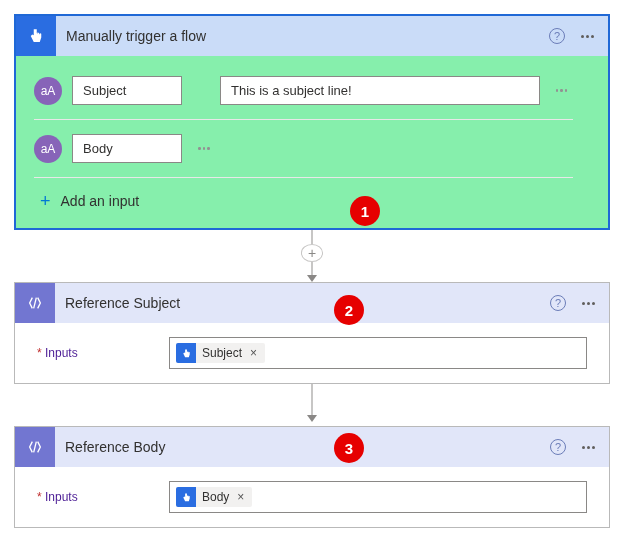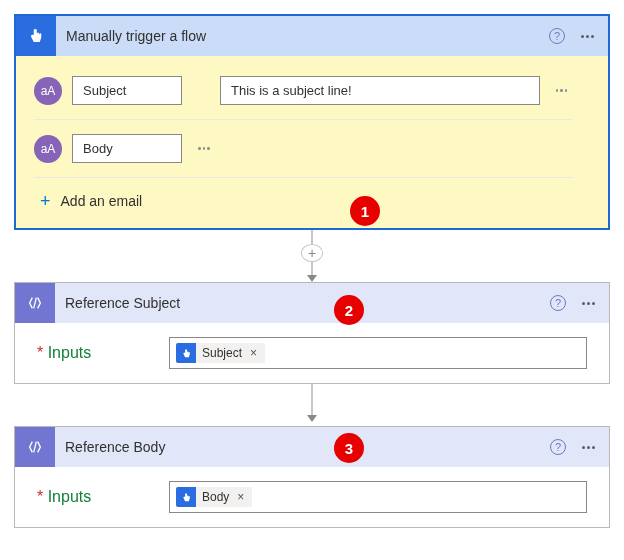--- a/index.html
+++ b/index.html
@@ -40,21 +40,21 @@
   .header-actions { display: flex; align-items: center; gap: 10px; }
   .help-circle {
     width: 16px; height: 16px; border: 1.5px solid #6b7db8; border-radius: 50%;
     display: inline-flex; align-items: center; justify-content: center;
     font-size: 11px; color: #6b7db8; cursor: pointer; line-height: 1;
   }
   .ellipsis {
     display: inline-flex; gap: 2px; cursor: pointer; padding: 6px;
   }
   .ellipsis span { width: 3px; height: 3px; background: #605e5c; border-radius: 50%; }
-  .card-body { padding: 6px 35px 14px 18px; background: #fef9c3; }
+  .card-body { padding: 6px 35px 14px 18px; background: #86efac; }
   .trigger-row {
     display: flex; align-items: center; gap: 10px;
     padding: 14px 0; border-bottom: 1px solid #e8e8e8;
   }
   .trigger-row:last-of-type { border-bottom: 1px solid #e8e8e8; }
   .type-badge {
     width: 28px; height: 28px; background: #8764b8; color: #fff;
     border-radius: 50%; display: flex; align-items: center; justify-content: center;
     font-size: 12px; flex-shrink: 0;
   }
@@ -92,21 +92,21 @@
   .arrow-down {
     width: 0; height: 0; border-left: 5px solid transparent; border-right: 5px solid transparent;
     border-top: 7px solid #8a8886; margin-top: -1px;
   }
   .connector.simple { height: 42px; }
   .connector.simple .connector-line.top { height: 32px; }
   .compose-body {
     padding: 14px 22px; background: #fff; display: flex; align-items: center;
   }
   .inputs-label {
-    color: #15803d; font-size: 16px; width: 132px; flex-shrink: 0;
+    color: #4c1d95; font-size: 12px; width: 132px; flex-shrink: 0;
   }
   .inputs-label::before { content: "* "; color: #c03030; }
   .inputs-field {
     flex: 1; border: 1px solid #8a8886; padding: 5px 6px; display: flex;
     align-items: center; min-height: 30px; background: #fff;
   }
   .token {
     display: inline-flex; align-items: center; background: #f2f1f0;
     border-radius: 2px; font-size: 12px; overflow: hidden;
   }
@@ -166,21 +166,21 @@
         <div class="type-badge">aA</div>
         <div class="name-box">Body</div>
         <span class="row-ellipsis">
             <span></span>
             <span></span>
             <span></span>
           </span>
       </div>
       <div class="add-input-row">
         <span class="plus">+</span>
-        <span>Add an email</span>
+        <span>Add an input</span>
       </div>
     </div>
   </div>
 
   <div class="connector">
     <div class="connector-line top"></div>
     <div class="add-step">+</div>
     <div class="connector-line bottom"></div>
     <div class="arrow-down"></div>
   </div>

